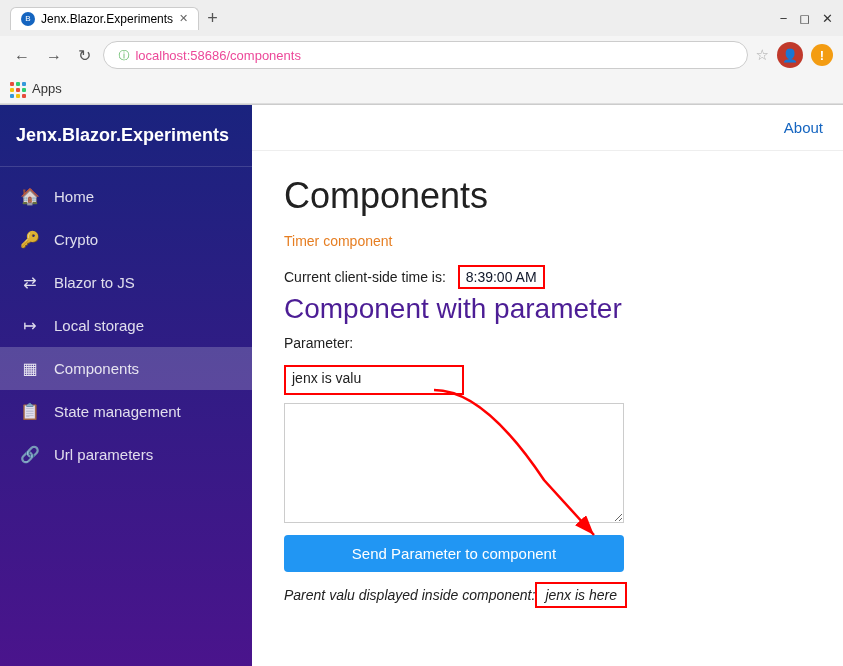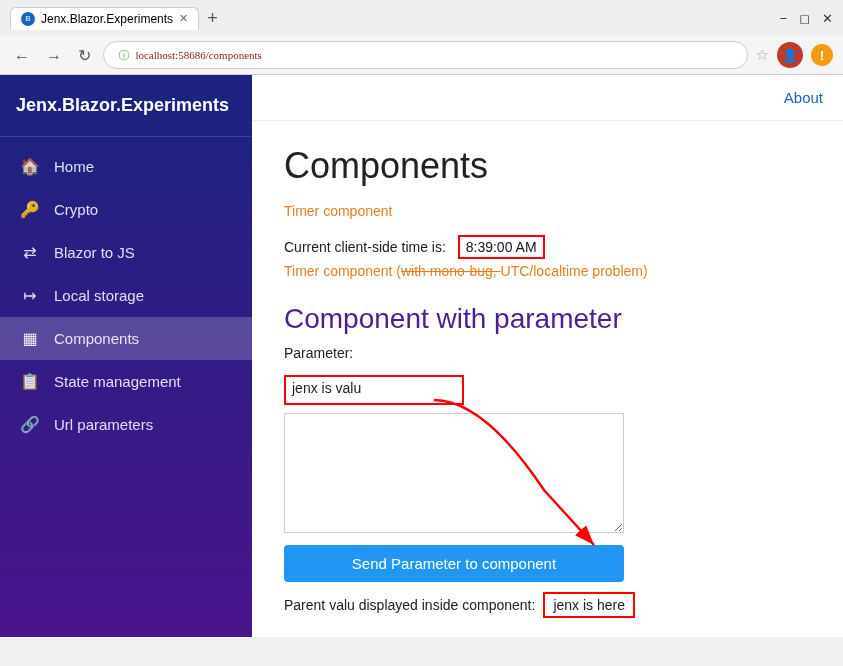--- a/index.html
+++ b/index.html
@@ -74,21 +74,21 @@
       flex: 1;
       border: 1px solid #ccc;
       border-radius: 20px;
       padding: 4px 14px;
       font-size: 13px;
       background: white;
       display: flex; align-items: center; gap: 6px;
       height: 28px;
     }
     .address-lock { color: #4CAF50; font-size: 11px; }
-    .address-text { font-size: 11px; color: #7f1d1d; font-family: Liberation Serif, serif; }
+    .address-text { font-size: 13px; color: #ec4899; }
     .bookmark-btn { background: none; border: none; font-size: 15px; color: #aaa; cursor: pointer; }
     .user-avatar {
       width: 26px; height: 26px; border-radius: 50%;
       background: #c0392b;
       display: flex; align-items: center; justify-content: center;
       color: white; font-size: 12px; overflow: hidden;
     }
     .warning-icon {
       width: 22px; height: 22px; border-radius: 50%;
       background: #f39c12;
@@ -263,23 +263,24 @@
       border-radius: 4px;
       cursor: pointer;
       margin-bottom: 10px;
       display: block;
       width: 340px;
     }
 
     .output-area {
       display: flex;
       align-items: center;
-      gap: 8px;
-      font-size: 14px;
-      color: #212121;
+      gap: 0;
+      font-size: 14px;
+      color: #212121;
+      font-style: italic;
     }
     .output-highlight {
       border: 2px solid red;
       padding: 3px 8px;
       color: #212121;
       font-size: 14px;
     }
   </style>
 </head>
 <body>
@@ -307,20 +308,34 @@
       <span class="address-lock">ⓘ</span>
       <span class="address-text">localhost:58686/components</span>
     </div>
     <button class="bookmark-btn">☆</button>
     <div class="user-avatar">
       <span style="color:white;font-size:13px;">👤</span>
     </div>
     <div class="warning-icon">!</div>
   </div>
 
+  <div class="bookmarks-bar">
+    <div class="bookmarks-apps-icon">
+      <span class="dot-r"></span>
+        <span class="dot-g"></span>
+        <span class="dot-b"></span>
+      <span class="dot-y"></span>
+        <span class="dot-r"></span>
+        <span class="dot-g"></span>
+      <span class="dot-b"></span>
+        <span class="dot-y"></span>
+        <span class="dot-r"></span>
+    </div>
+    <span class="apps-label">Apps</span>
+  </div>
 </div>
 
 <div class="app-wrapper">
 
   <aside class="sidebar">
     <div class="sidebar-title">Jenx.Blazor.Experiments</div>
     <nav class="sidebar-nav">
       <div class="nav-item">
         <span class="nav-icon">🏠</span>
         <span>Home</span>
@@ -360,23 +375,20 @@
     <div class="content">
       <h1 class="page-title">Components</h1>
 
       <div class="section-label">Timer component</div>
 
       <div class="timer-text">
         <span>Current client-side time is:</span>&nbsp;
         <span class="time-highlight">8:39:00 AM</span>
       </div>
 
-      <div class="timer-bug-text">
-        <span>Timer component (</span><span class="strikethrough">with mono-bug, </span><span>UTC/localtime problem)</span>
-      </div>
 
       <h2 class="section-title">Component with parameter</h2>
 
       <div class="param-label">Parameter:</div>
 
       <div style="position:relative; margin-bottom: 8px;">
         <input class="param-input" value="" style="border: 2px solid red; width: 180px; font-size: 14px; padding: 5px 8px; color: transparent;">
         
         <div style="position:absolute; top:5px; left:8px; font-size:14px; pointer-events:none; color:#212121;">
           <span style="">jenx</span><span> is valu</span>

